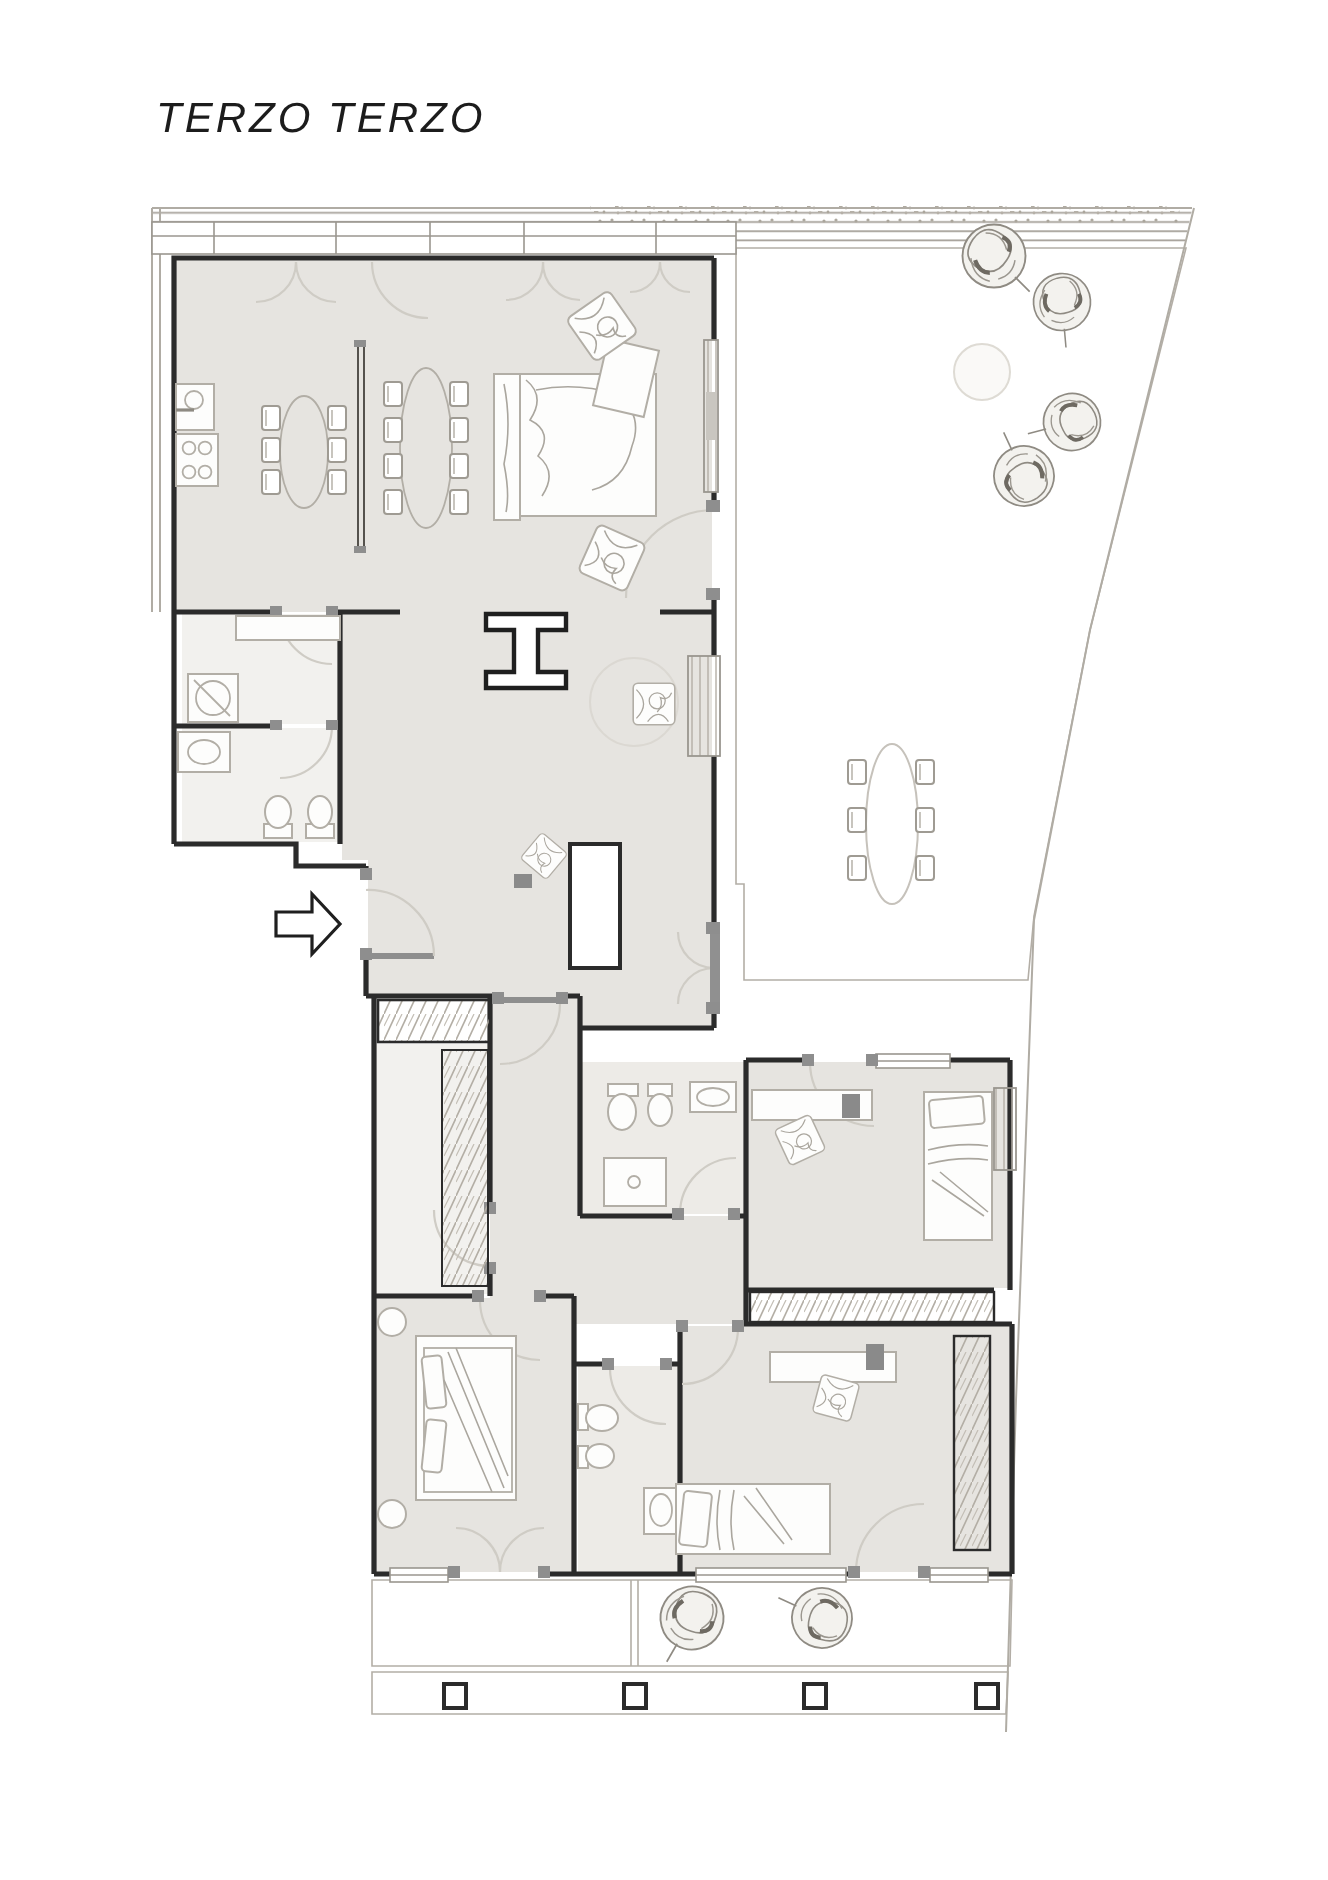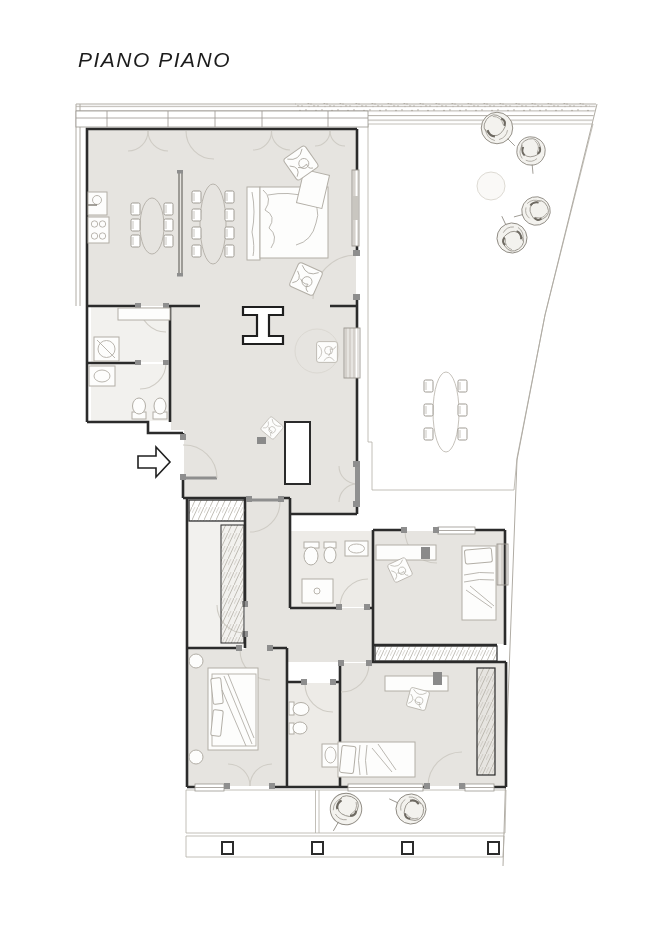--- a/index.html
+++ b/index.html
@@ -13,21 +13,21 @@
   .furn{stroke:#b2aea6;stroke-width:1;fill:#fdfdfc;}
   .furnln{stroke:#b2aea6;stroke-width:0.9;fill:none;}
   .scrib{stroke:#aaa69e;stroke-width:0.8;fill:none;}
   .glass{stroke:#9a968f;stroke-width:0.8;fill:#ffffff;}
   .jamb{fill:#8e8e8e;stroke:none;}
   .deckoutline{stroke:#b3aea6;stroke-width:0.8;fill:none;}
 </style>
 </head>
 <body>
 
-<div class="title">PIANO PIANO</div>
+<div class="title">TERZO TERZO</div>
 
 <svg width="664" height="940" viewBox="0 0 664 940">
 <defs>
   <pattern id="deck" patternUnits="userSpaceOnUse" width="8" height="4.6">
     <line x1="0" y1="0.6" x2="8" y2="0.6" stroke="#a7a29b" stroke-width="0.9"></line>
   </pattern>
   <pattern id="grav" patternUnits="userSpaceOnUse" width="16" height="9">
     <circle cx="2" cy="2" r="0.8" fill="#aeA99f"></circle>
         <circle cx="7" cy="5" r="0.7" fill="#b5b0a7"></circle>
     <circle cx="12" cy="2.5" r="0.8" fill="#aba69c"></circle>

